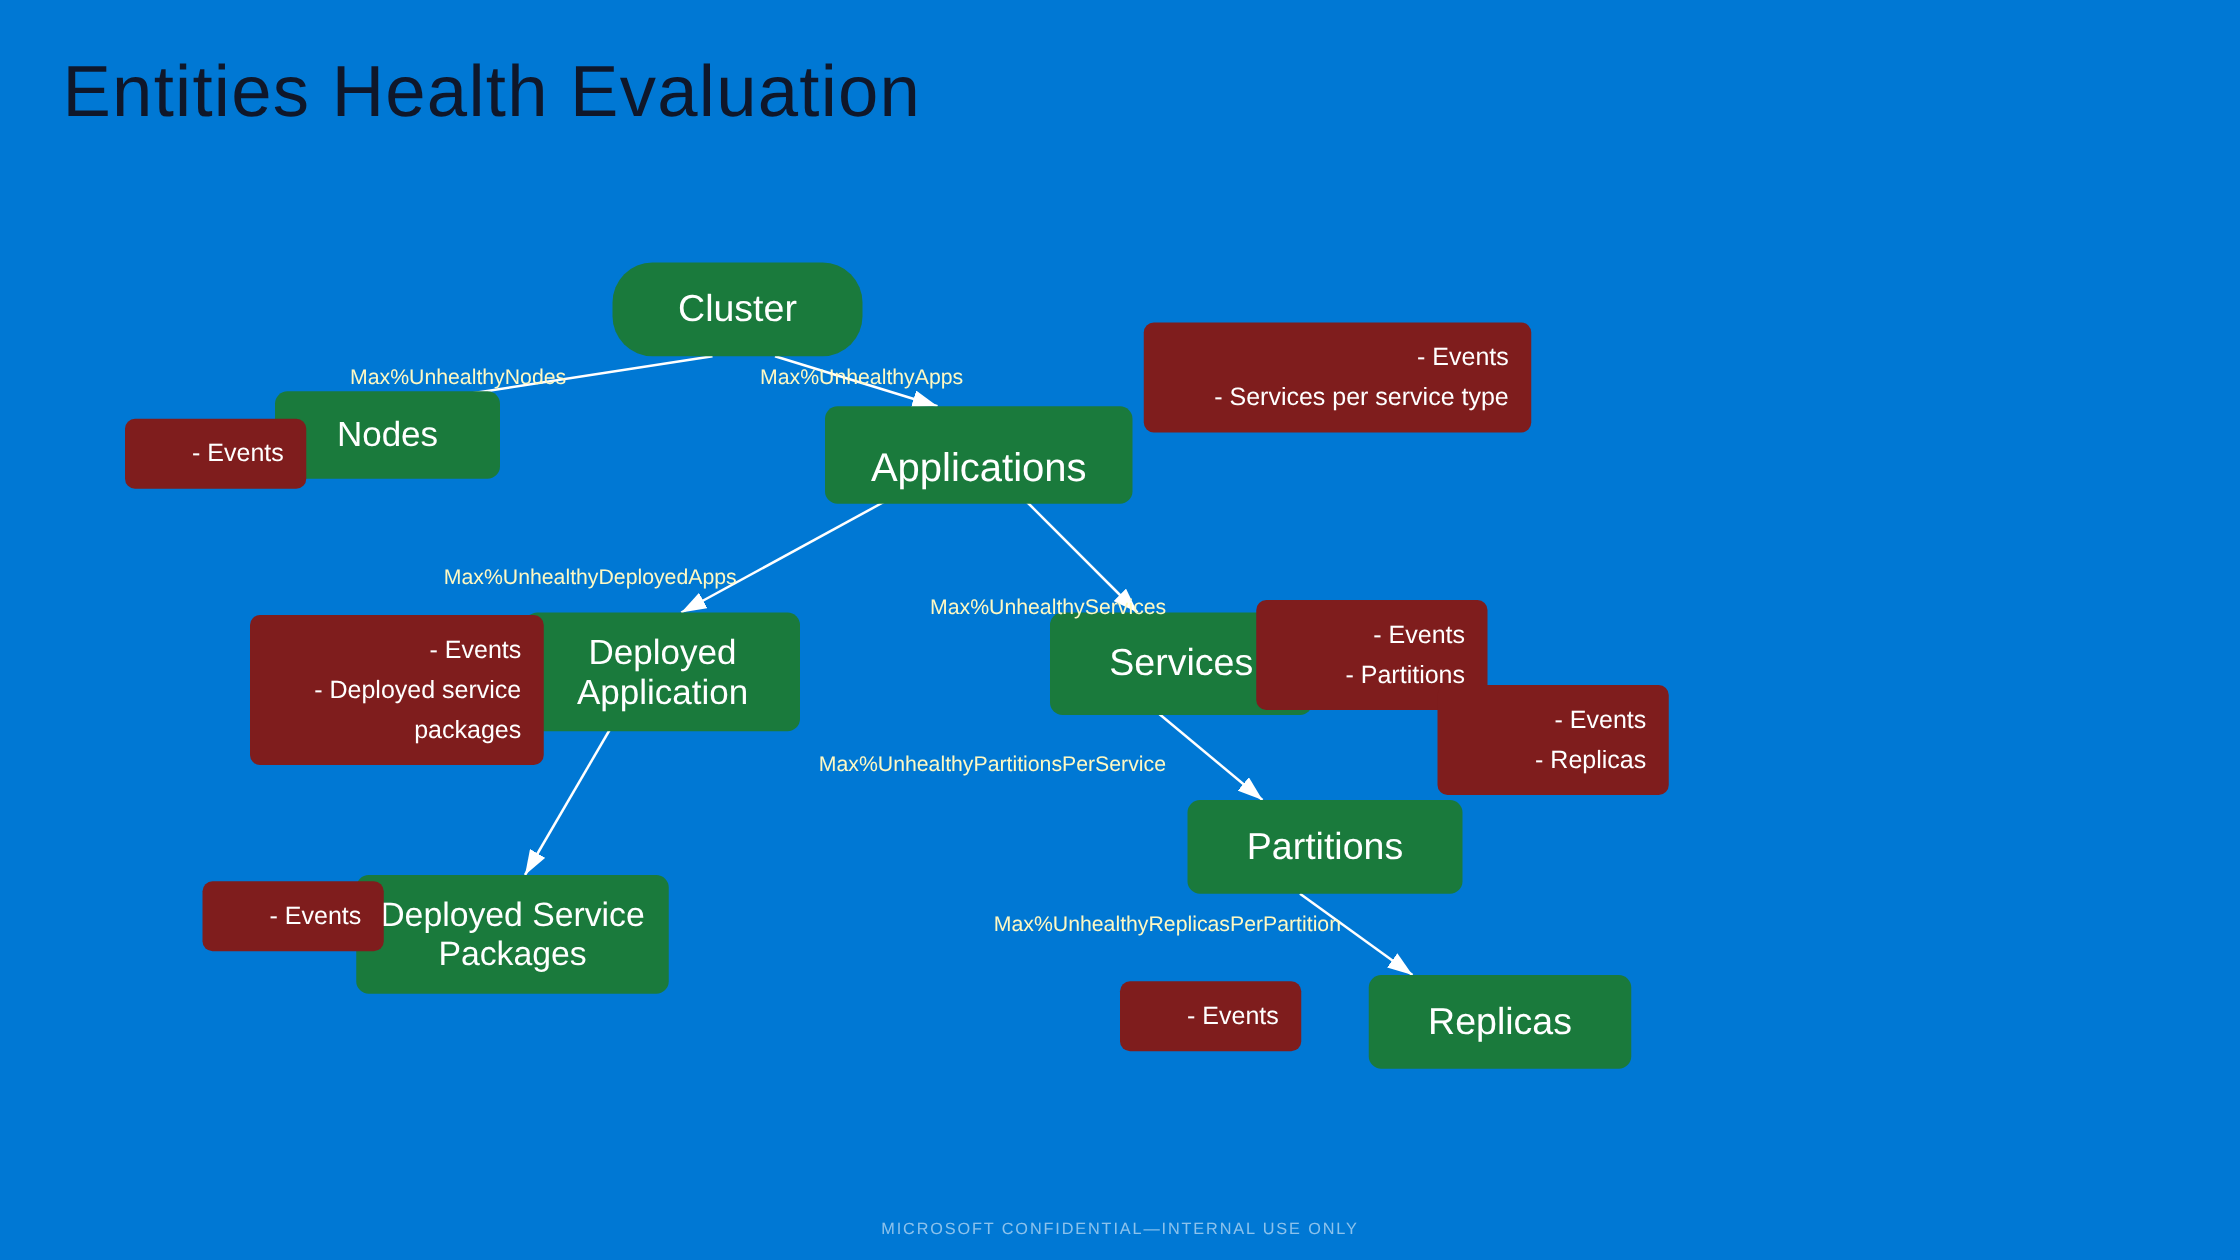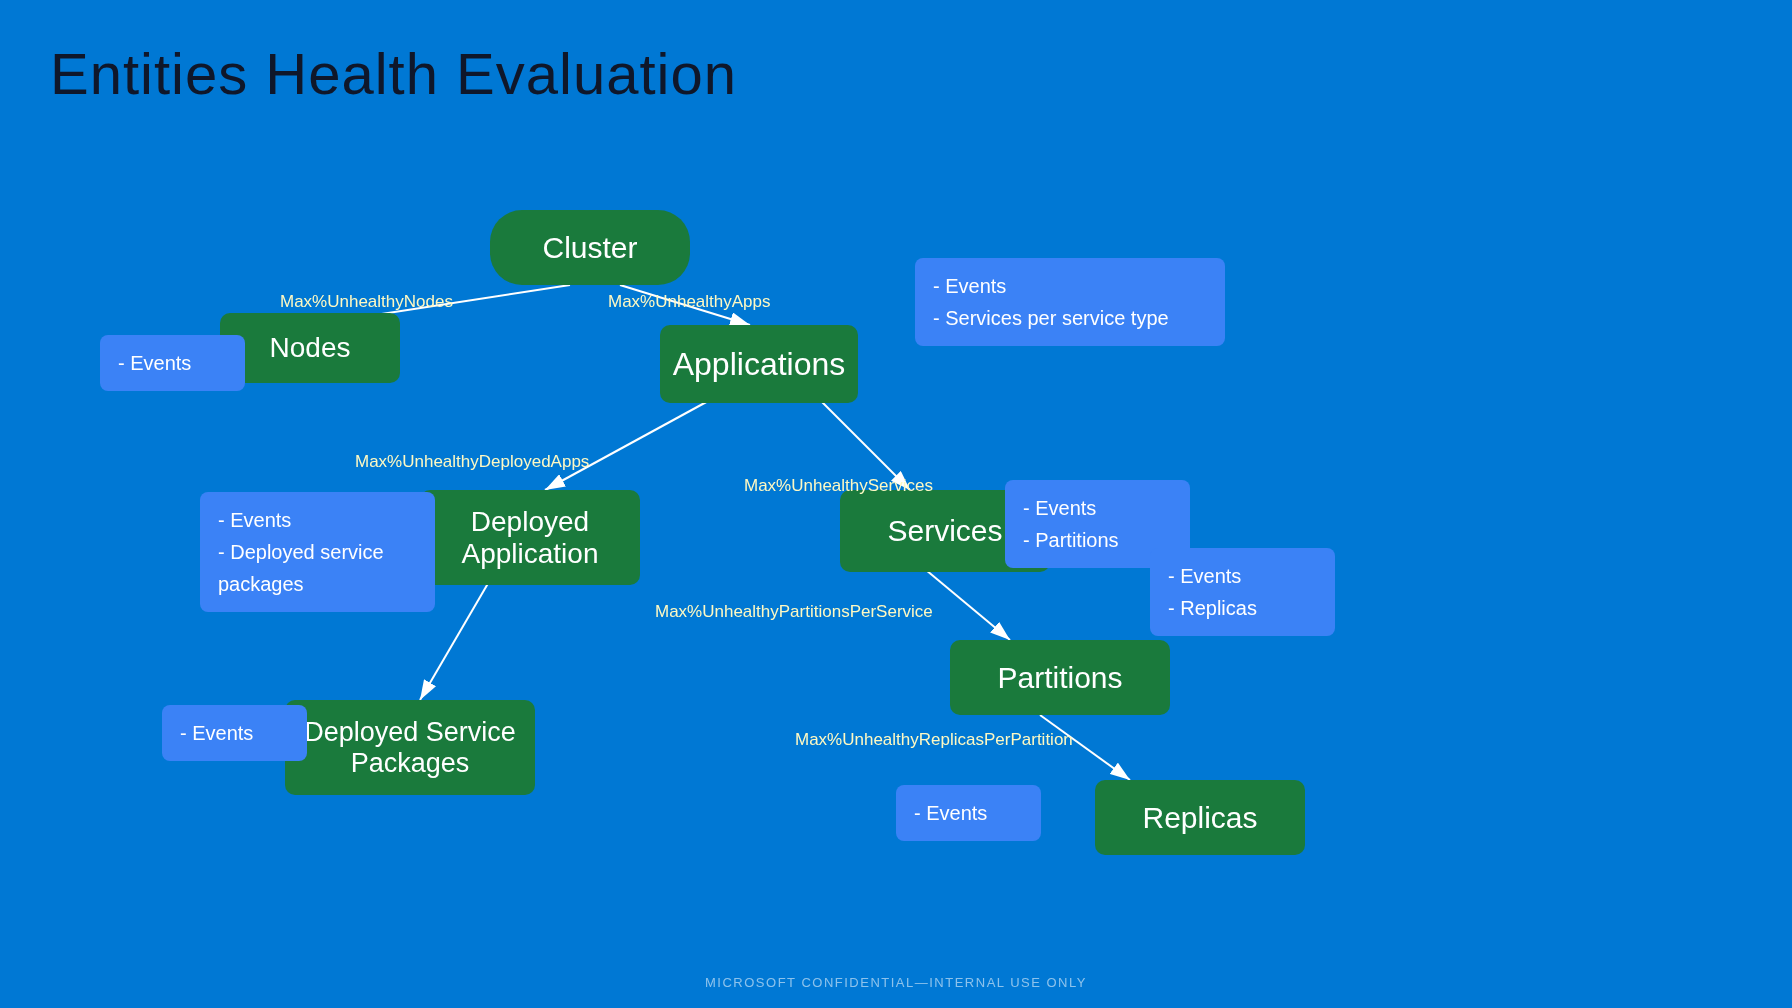--- a/index.html
+++ b/index.html
@@ -28,26 +28,27 @@
       display: flex;
       align-items: center;
       justify-content: center;
       text-align: center;
       font-size: 28px;
       font-weight: 400;
       padding: 10px;
     }
     .orange-box {
       position: absolute;
-      background-color: #3b82f6;
+      background-color: #7f1d1d;
       border-radius: 8px;
       color: white;
       font-size: 20px;
       padding: 12px 18px;
       line-height: 1.6;
+      text-align: right;
     }
     .orange-box ul {
       list-style: none;
       padding: 0;
     }
     .orange-box ul li::before {
       content: '- ';
     }
     .label-text {
       position: absolute;
@@ -101,21 +102,21 @@
 <div class="page-title">Entities Health Evaluation</div>
 
 <div class="green-box" style="left:490px; top:210px; width:200px; height:75px; font-size:30px;border-radius:32px;">
   <span>Cluster</span>
 </div>
 
 <div class="green-box" style="left:220px; top:313px; width:180px; height:70px;">
   <span>Nodes</span>
 </div>
 
-<div class="green-box" style="left:660px; top:325px; width:198px; height:78px; font-size:32px;">
+<div class="green-box" style="left:660px; top:325px; width:246px; height:78px; font-size:32px;align-items:flex-end;">
   <span>Applications</span>
 </div>
 
 <div class="green-box" style="left:420px; top:490px; width:220px; height:95px; font-size:28px; white-space: pre-wrap;">
   <span>Deployed
 Application</span>
 </div>
 
 <div class="green-box" style="left:840px; top:490px; width:210px; height:82px; font-size:30px;">
   <span>Services</span>

